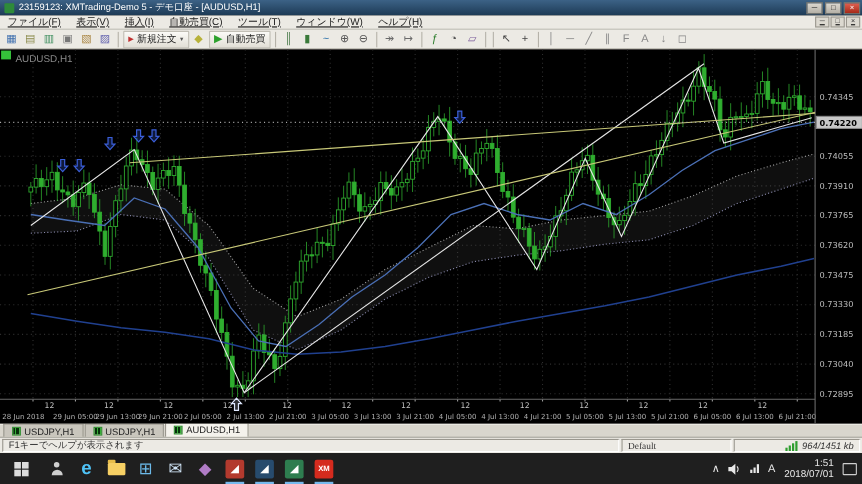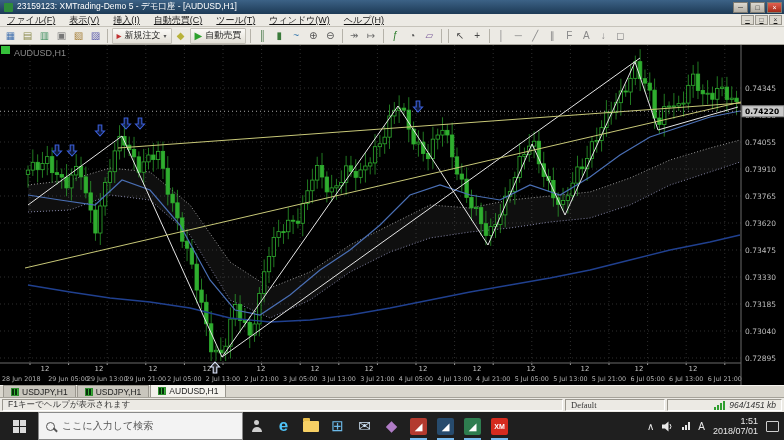--- a/index.html
+++ b/index.html
@@ -689,24 +689,20 @@
   <div class="task
 bar taskbar">
     <span class="start">
       <span class="winlogo">
           <i></i>
           <i></i>
           <i></i>
           <i></i>
         </span>
     </span>
-    <span class="searchbox">
-      <span class="mag"></span>
-      <span>ここに入力して検索</span>
-    </span>
     <span class="task-apps">
         <span class="task-ico">
           <span class="person"></span>
         </span>
         <span class="task-ico">
           <span class="glyph-ico" style="color: rgb(79, 195, 247); font-size: 17px; font-weight: bold;">e</span>
         </span>
         <span class="task-ico">
           <span class="folder"></span>
         </span>

